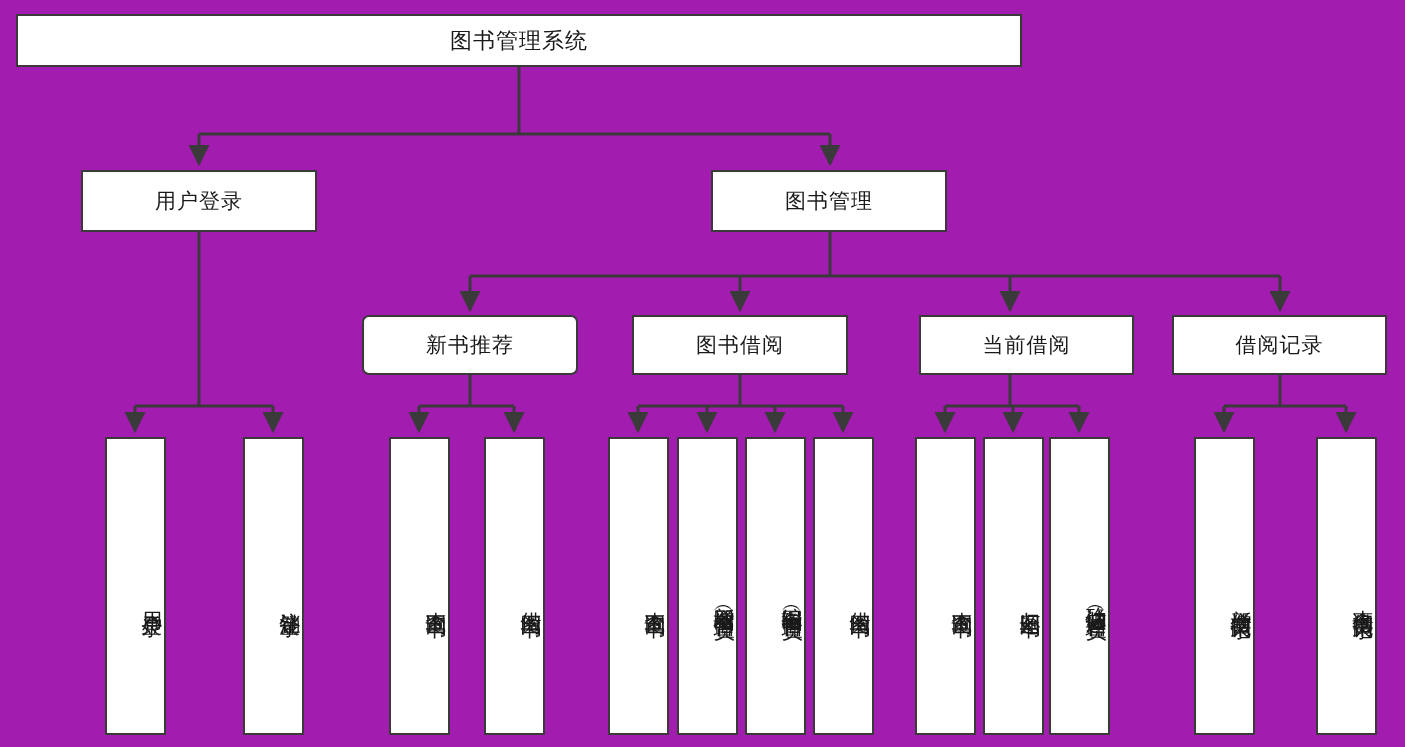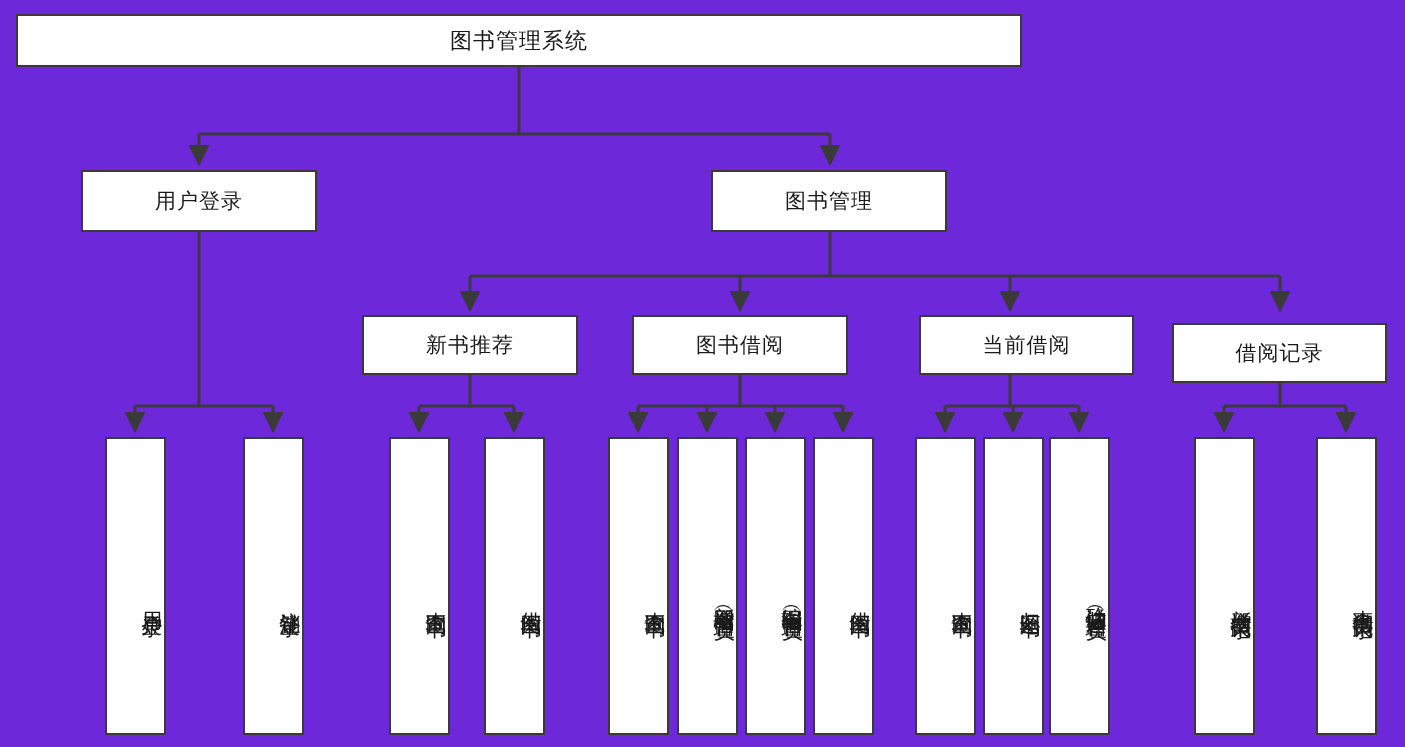--- a/index.html
+++ b/index.html
@@ -7,21 +7,21 @@
     padding: 0;
     background: #ffffff;
   }
   body {
     font-family: "Liberation Sans", "DejaVu Sans", sans-serif;
   }
   #canvas {
     position: relative;
     width: 1405px;
     height: 747px;
-    background: #6d28d9;
+    background: #a21caf;
     overflow: hidden;
   }
   #edges {
     position: absolute;
     left: 0;
     top: 0;
     width: 1405px;
     height: 747px;
     pointer-events: none;
   }
@@ -121,24 +121,24 @@
       <path d="M 1224 406 L 1224 431" marker-end="url(#arrow)"></path>
       <path d="M 1346 406 L 1346 431" marker-end="url(#arrow)"></path>
     </g>
   </svg>
 
   <div class="node node-h node-root" style="left:16px; top:14px; width:1006px; height:53px;">图书管理系统</div>
 
   <div class="node node-h" style="left:81px; top:170px; width:236px; height:62px;">用户登录</div>
   <div class="node node-h" style="left:711px; top:170px; width:236px; height:62px;">图书管理</div>
 
-  <div class="node node-h" style="left:362px; top:315px; width:216px; height:60px;">新书推荐</div>
+  <div class="node node-h" style="left:362px; top:315px; width:216px; height:60px;border-radius:7px;">新书推荐</div>
   <div class="node node-h" style="left:632px; top:315px; width:216px; height:60px;">图书借阅</div>
   <div class="node node-h" style="left:903px; top:315px; width:215px; height:60px;margin-left:16px;">当前借阅</div>
-  <div class="node node-h" style="left:1172px; top:323px; width:215px; height:60px;">借阅记录</div>
+  <div class="node node-h" style="left:1172px; top:315px; width:215px; height:60px;">借阅记录</div>
 
   <div class="node node-v" style="left:105px; top:437px; width:61px; height:298px;">
     <span class="vlabel">用户登录</span>
   </div>
   <div class="node node-v" style="left:243px; top:437px; width:61px; height:298px;">
     <span class="vlabel">注销登录</span>
   </div>
 
   <div class="node node-v" style="left:389px; top:437px; width:61px; height:298px;">
     <span class="vlabel">查询图书</span>

